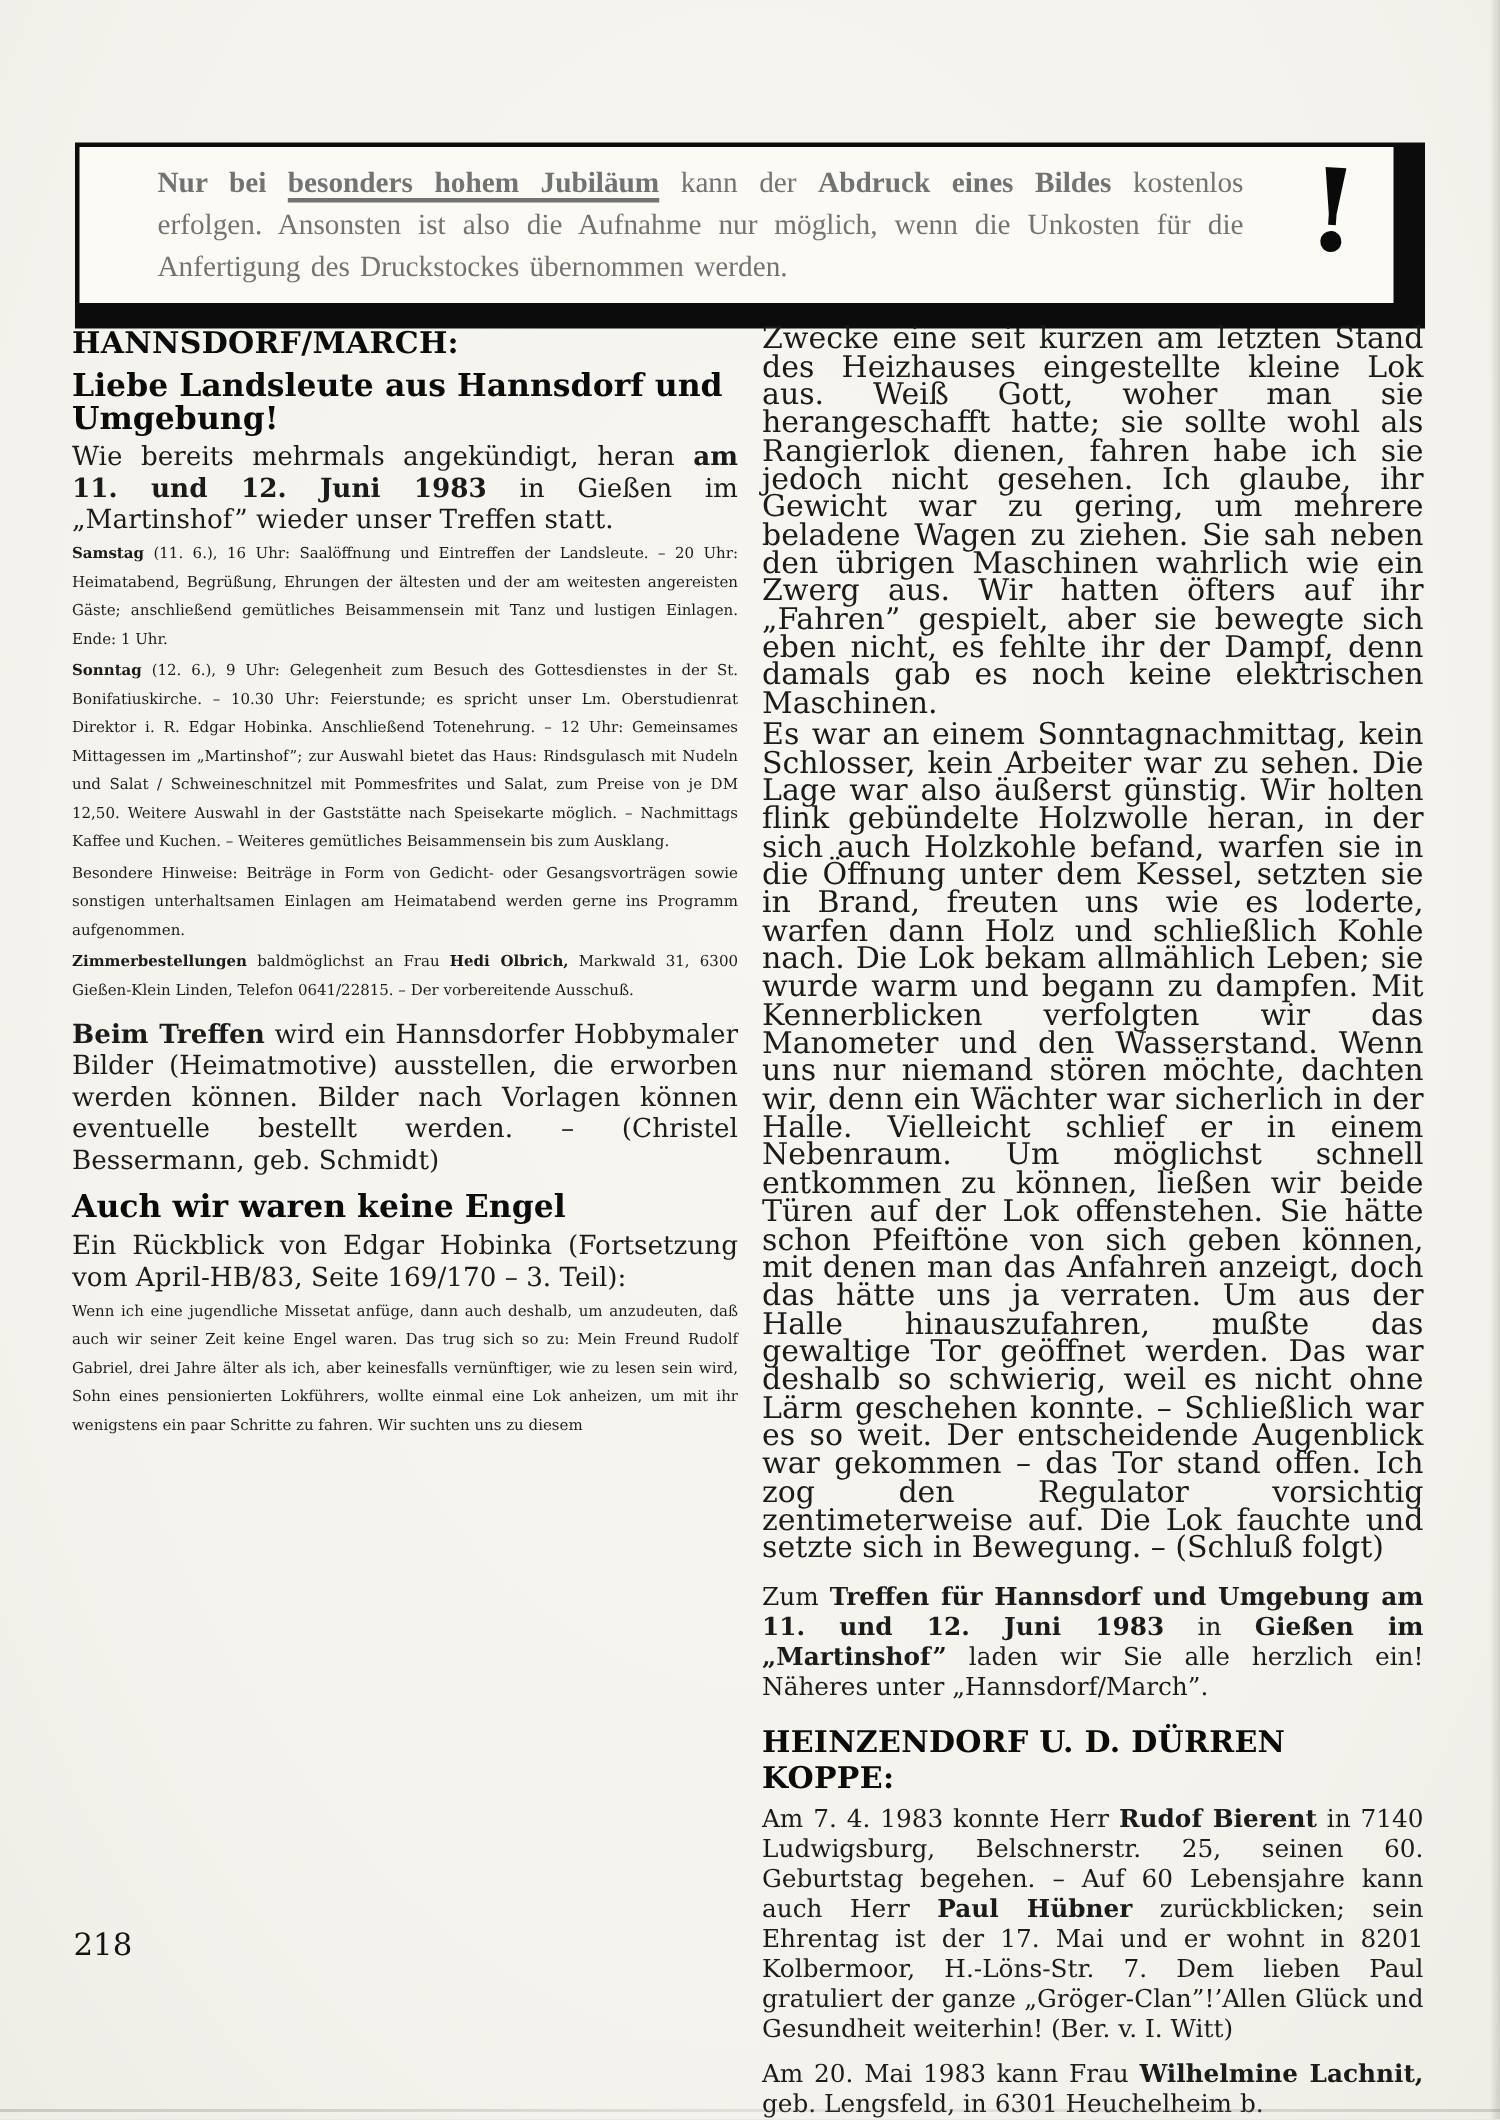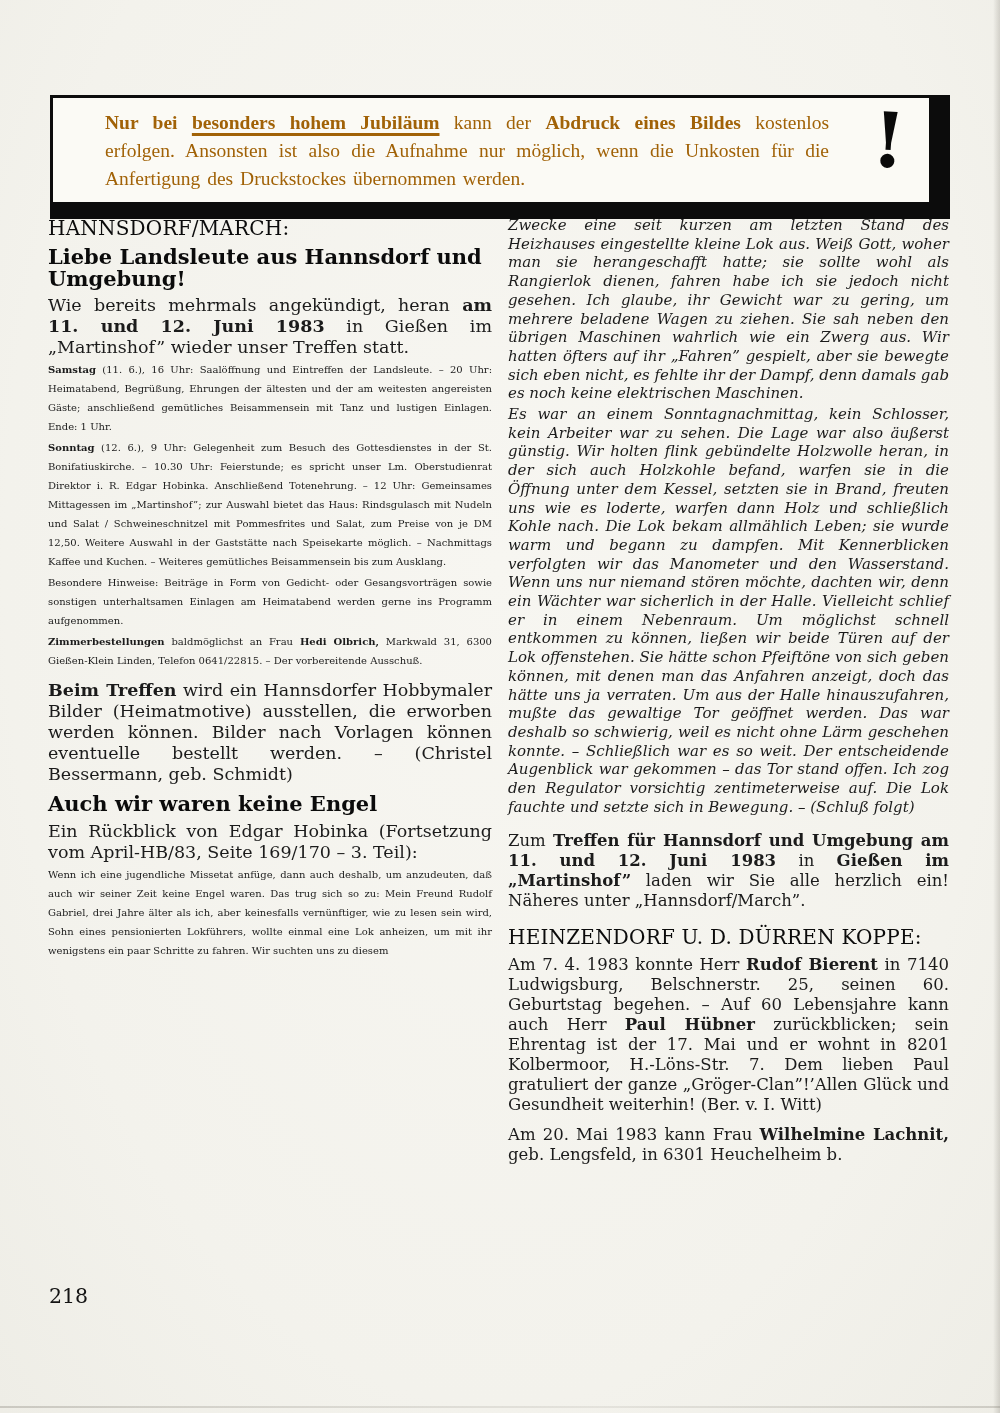--- a/index.html
+++ b/index.html
@@ -22,44 +22,44 @@
   }
 
   
   .notice {
     position:absolute; left:50px; top:95px; width:900px; box-sizing:border-box;
     border:3px solid #0c0c0c; border-right-width:21px; border-bottom-width:17px;
     background:#fbfaf5; padding:11px 100px 9px 52px;
   }
   .notice-text {
     margin:0; font-family:"Liberation Serif","DejaVu Serif",serif;
-    font-size:19.5px; line-height:28px; color:#a16207; text-align:justify;
+    font-size:19.5px; line-height:28px; color:#737373; text-align:justify;
     word-spacing:2px;
   }
   .notice-text .seg-b { font-weight:bold; }
   .notice-text .seg-u { text-decoration:underline; text-decoration-thickness:2.5px; text-underline-offset:4px; }
   .bang {
     position:absolute; right:24px; top:4px; font-size:76px; line-height:78px;
     font-weight:bold; color:#0a0a0a; transform:rotate(4deg);
     font-family:"DejaVu Serif",serif;
   }
 
   
   .col { position:absolute; top:216px; text-align:justify; }
   .col-left  { left:48px;  width:444px; }
   .col-right { left:508px; width:441px; }
 
-  h2.section { font-size:20px; line-height:24px; font-weight:normal; color:#0b0b0b;
+  h2.section { font-size:20px; line-height:24px; font-weight:bold; color:#0b0b0b;
                margin:0 0 6px; text-align:left; letter-spacing:.2px; }
   h3.sub { font-size:21px; line-height:21.5px; font-weight:bold; color:#0b0b0b;
            margin:4px 0 6px; text-align:left; }
   p { margin:0 0 2px; }
   p.lg  { font-size:17.5px; line-height:21px; }
   p.sm  { font-size:10px;   line-height:19px; }
-  p.md  { font-size:15px; line-height:18.7px;font-style:italic; }
+  p.md  { font-size:20px; line-height:18.7px; }
   p.lg2 { font-size:16.5px; line-height:20px; }
   .mb8  { margin-bottom:8px; }
   .mb10 { margin-bottom:10px; }
   .mb14 { margin-bottom:14px; }
   .mt12 { margin-top:12px; }
   .seg-b { font-weight:bold; }
   .seg-u { text-decoration:underline; }
 
   .page-number { position:absolute; left:49px; top:1284px; font-size:20.5px; color:#141414; }
 </style>

